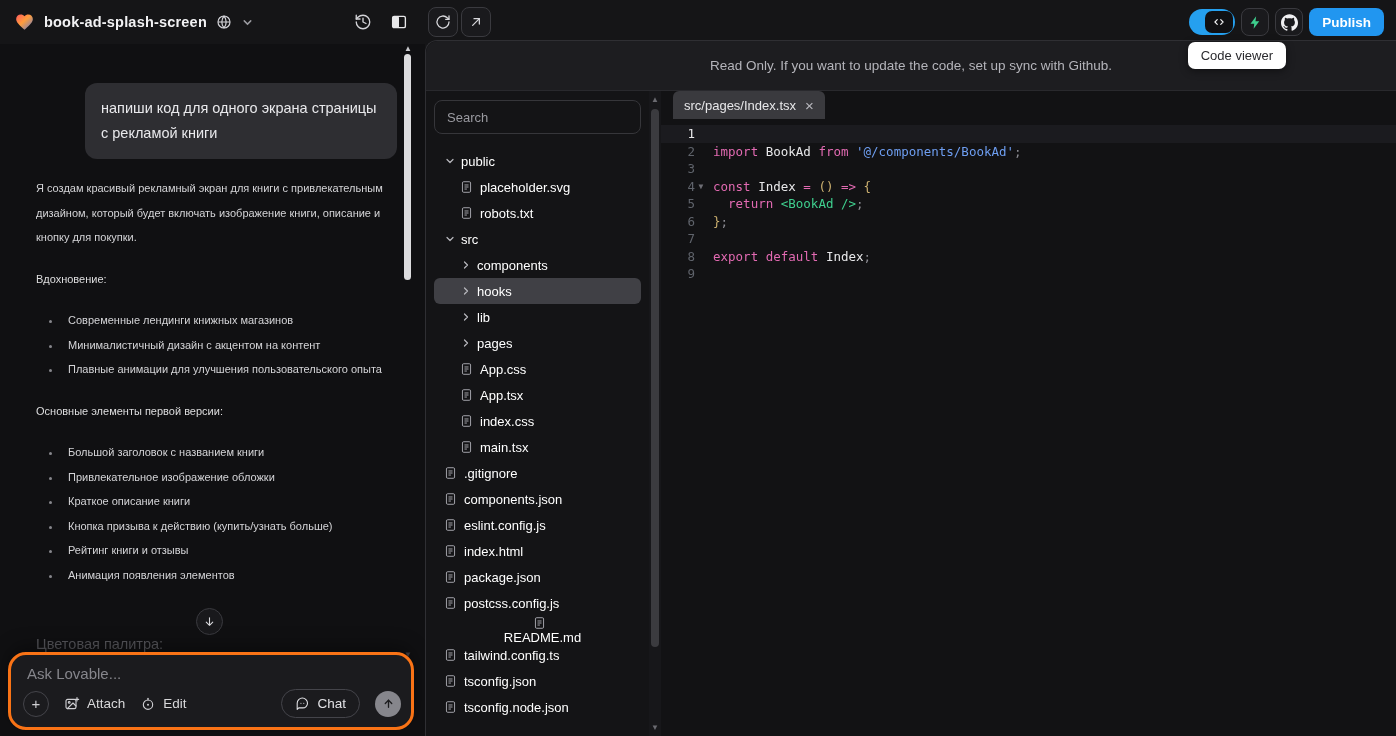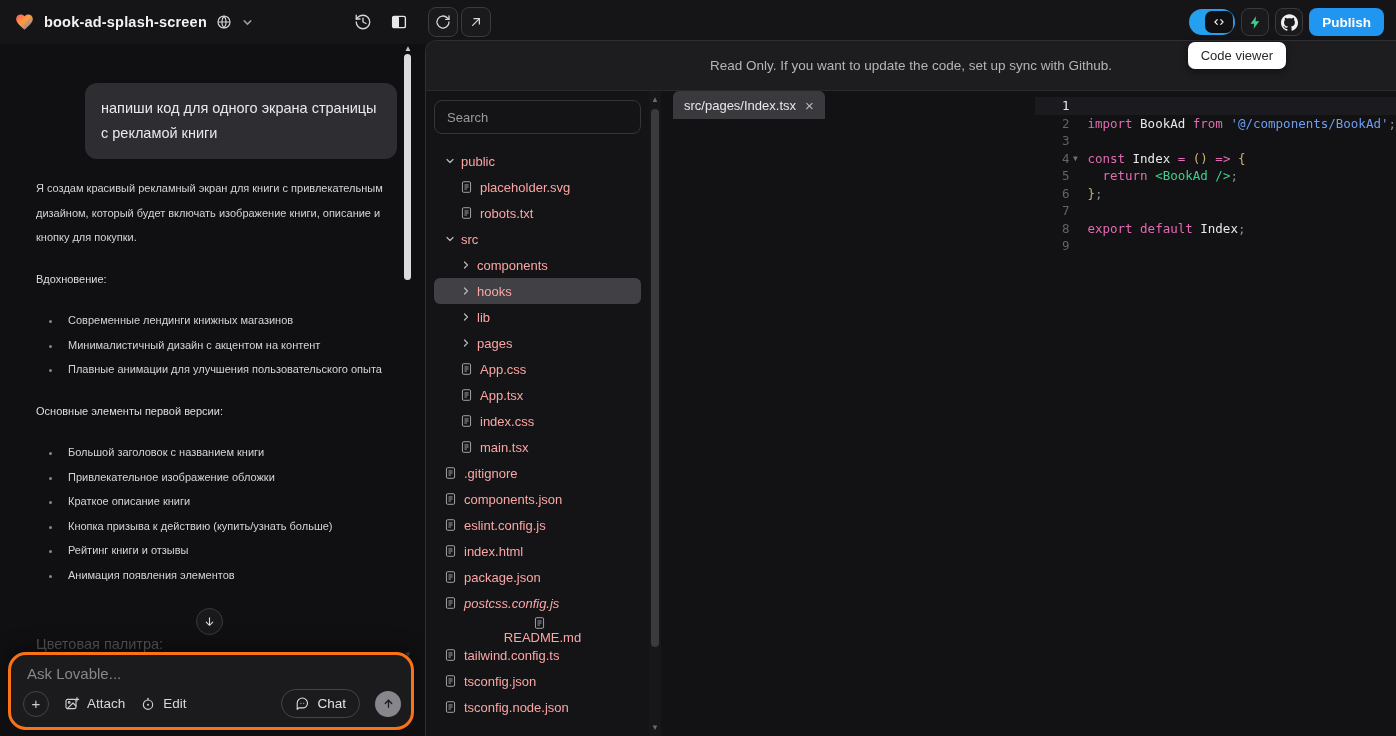--- a/index.html
+++ b/index.html
@@ -68,31 +68,31 @@
   #code-card { position:absolute; left:425px; top:40px; width:971px; height:696px; background:#141416;
     border-top:1px solid #2f2f33; border-left:1px solid #2f2f33; border-radius:12px 0 0 0; overflow:hidden; }
   #ro-strip { height:50px; background:#1d1d20; border-bottom:1px solid #29292d; border-radius:12px 0 0 0;
     display:flex; align-items:center; justify-content:center; color:#b4b4ba; font-size:13.5px; }
   #card-body { display:flex; height:645px; }
   
   #tree-col { width:223px; padding:9px 8px 0 8px; background:#141416; }
   #search-box { width:100%; height:34px; background:transparent; border:1px solid #36363a; border-radius:8px;
     color:#e4e4e6; font-size:13px; font-family:inherit; padding:0 12px; outline:none; margin-bottom:14px; }
   #search-box::placeholder { color:#9a9aa0; }
-  .tree-row { height:26px; display:flex; align-items:center; color:#fca5a5; font-size:13px;
+  .tree-row { height:26px; display:flex; align-items:center; color:#ffffff; font-size:13px;
     border-radius:6px; cursor:pointer; white-space:nowrap; }
   .tree-row.selected { background:#404045; }
   .tr-chev { width:17px; display:flex; align-items:center; }
   .tr-doc { width:20px; display:flex; align-items:center; }
   
   #tree-sb { width:12px; background:#17171a; position:relative; }
   #tree-sb .sb-arrow { position:absolute; left:0; width:12px; text-align:center; color:#6a6a70; font-size:8px; cursor:pointer; }
   #tree-sb-thumb { position:absolute; left:2px; top:18px; width:8px; height:538px; border-radius:4px; background:#3b3b3f; cursor:pointer; }
   
-  #editor-col { flex:1; background:#121214; display:flex; flex-direction:row;justify-content:space-between; }
+  #editor-col { flex:1; background:#121214; display:flex; flex-direction:column; }
   #tabbar { height:28px; display:flex; align-items:flex-end; padding-left:12px; }
   #tab { height:28px; background:#3a3a3e; border-radius:6px 6px 0 0; display:flex; align-items:center;
     gap:9px; padding:0 11px; color:#e8e8ea; font-size:13px; cursor:pointer; }
   .tab-close { color:#b9b9bf; font-size:15px; line-height:1; cursor:pointer; }
   #code-lines { padding-top:6px; font-family:"DejaVu Sans Mono","Liberation Mono",monospace; font-size:12.5px; }
   .code-row { height:17.5px; display:flex; align-items:center; }
   .code-row.active { background:#1b1b1f; }
   .gut { width:34px; text-align:right; color:#5f636b; flex:none; }
   .code-row.active .gut { color:#e8e8ea; }
   .fold { width:12px; text-align:center; color:#6d6d74; font-size:8px; flex:none; }
@@ -428,21 +428,21 @@
           </div>
           <div class="tree-row" style="padding-left: 10px;">
             <span class="tr-doc">
               <svg width="13" height="14" viewBox="0 0 16 16" fill="none" stroke="#a6a6ac" stroke-width="1.2">
                 <rect x="3" y="1.5" width="10" height="13" rx="1.5"></rect>
                 <path d="M5.5 5.5h5M5.5 8h5M5.5 10.5h3"></path>
               </svg>
             </span>
             <span>package.json</span>
           </div>
-          <div class="tree-row" style="padding-left: 10px; font-style: italic;">
+          <div class="tree-row" style="padding-left: 10px;">
             <span class="tr-doc">
               <svg width="13" height="14" viewBox="0 0 16 16" fill="none" stroke="#a6a6ac" stroke-width="1.2">
                 <rect x="3" y="1.5" width="10" height="13" rx="1.5"></rect>
                 <path d="M5.5 5.5h5M5.5 8h5M5.5 10.5h3"></path>
               </svg>
             </span>
             <span>postcss.config.js</span>
           </div>
           <div class="tree-row" style="padding-left: 10px; flex-direction: column;">
             <span class="tr-doc">

